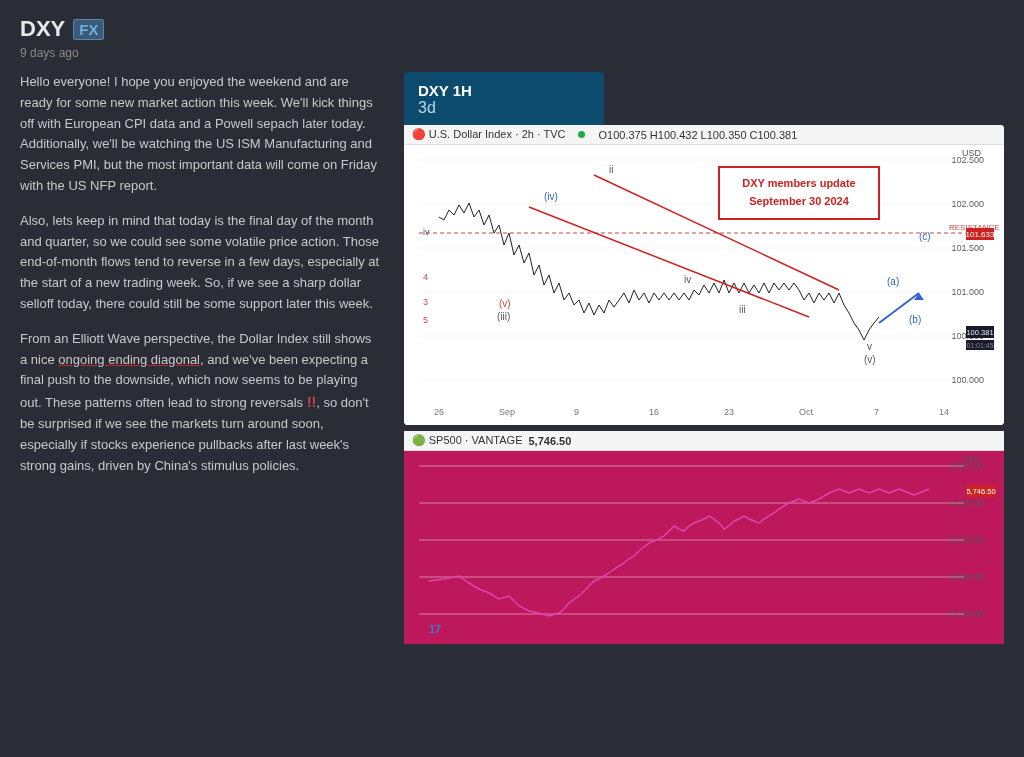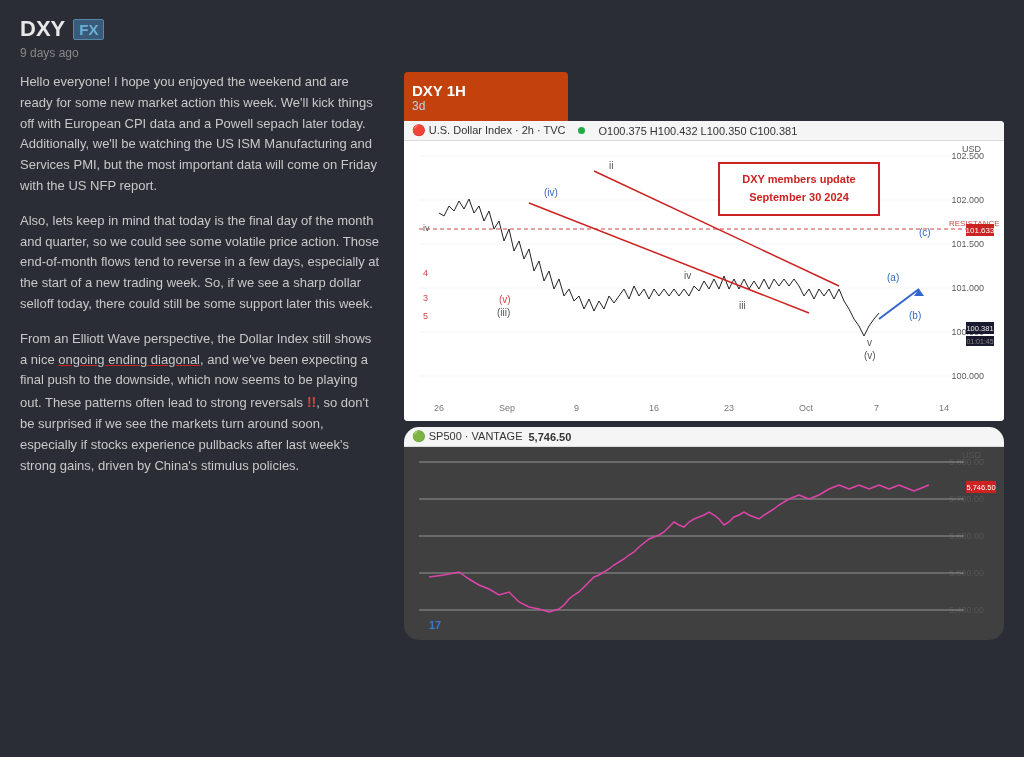--- a/index.html
+++ b/index.html
@@ -50,33 +50,33 @@
       flex: 0 0 360px;
       max-width: 360px;
     }
     .right-panel {
       flex: 1;
       display: flex;
       flex-direction: column;
       gap: 6px;
     }
     .chart-card-header {
-      background: #c2410c;
+      background: #0c4a6e;
       color: #e8e8e8;
-      padding: 10px 14px 8px 8px;
+      padding: 10px 14px 8px 14px;
       border-radius: 4px 4px 0 0;
-      width: 164px;
+      width: 200px;
     }
     .chart-card-title {
       font-size: 15px;
       font-weight: bold;
       color: #ffffff;
     }
     .chart-card-time {
-      font-size: 12px;
+      font-size: 16px;
       color: #b8d8e8;
     }
     .chart-area {
       background: #ffffff;
       border-radius: 0 4px 4px 4px;
       overflow: hidden;
       position: relative;
     }
     .chart-top-bar {
       background: #f5f5f5;
@@ -94,22 +94,22 @@
       border-radius: 50%;
       display: inline-block;
     }
     .chart-svg-area {
       width: 100%;
       height: 280px;
       position: relative;
       background: #ffffff;
     }
     .sp500-chart-area {
-      background: #404040;
-      border-radius: 15px;
+      background: #be185d;
+      border-radius: 0;
       overflow: hidden;
     }
     .sp500-top-bar {
       background: #f5f5f5;
       border-bottom: 1px solid #ddd;
       padding: 3px 8px;
       font-size: 11px;
       color: #333;
       display: flex;
       align-items: center;

